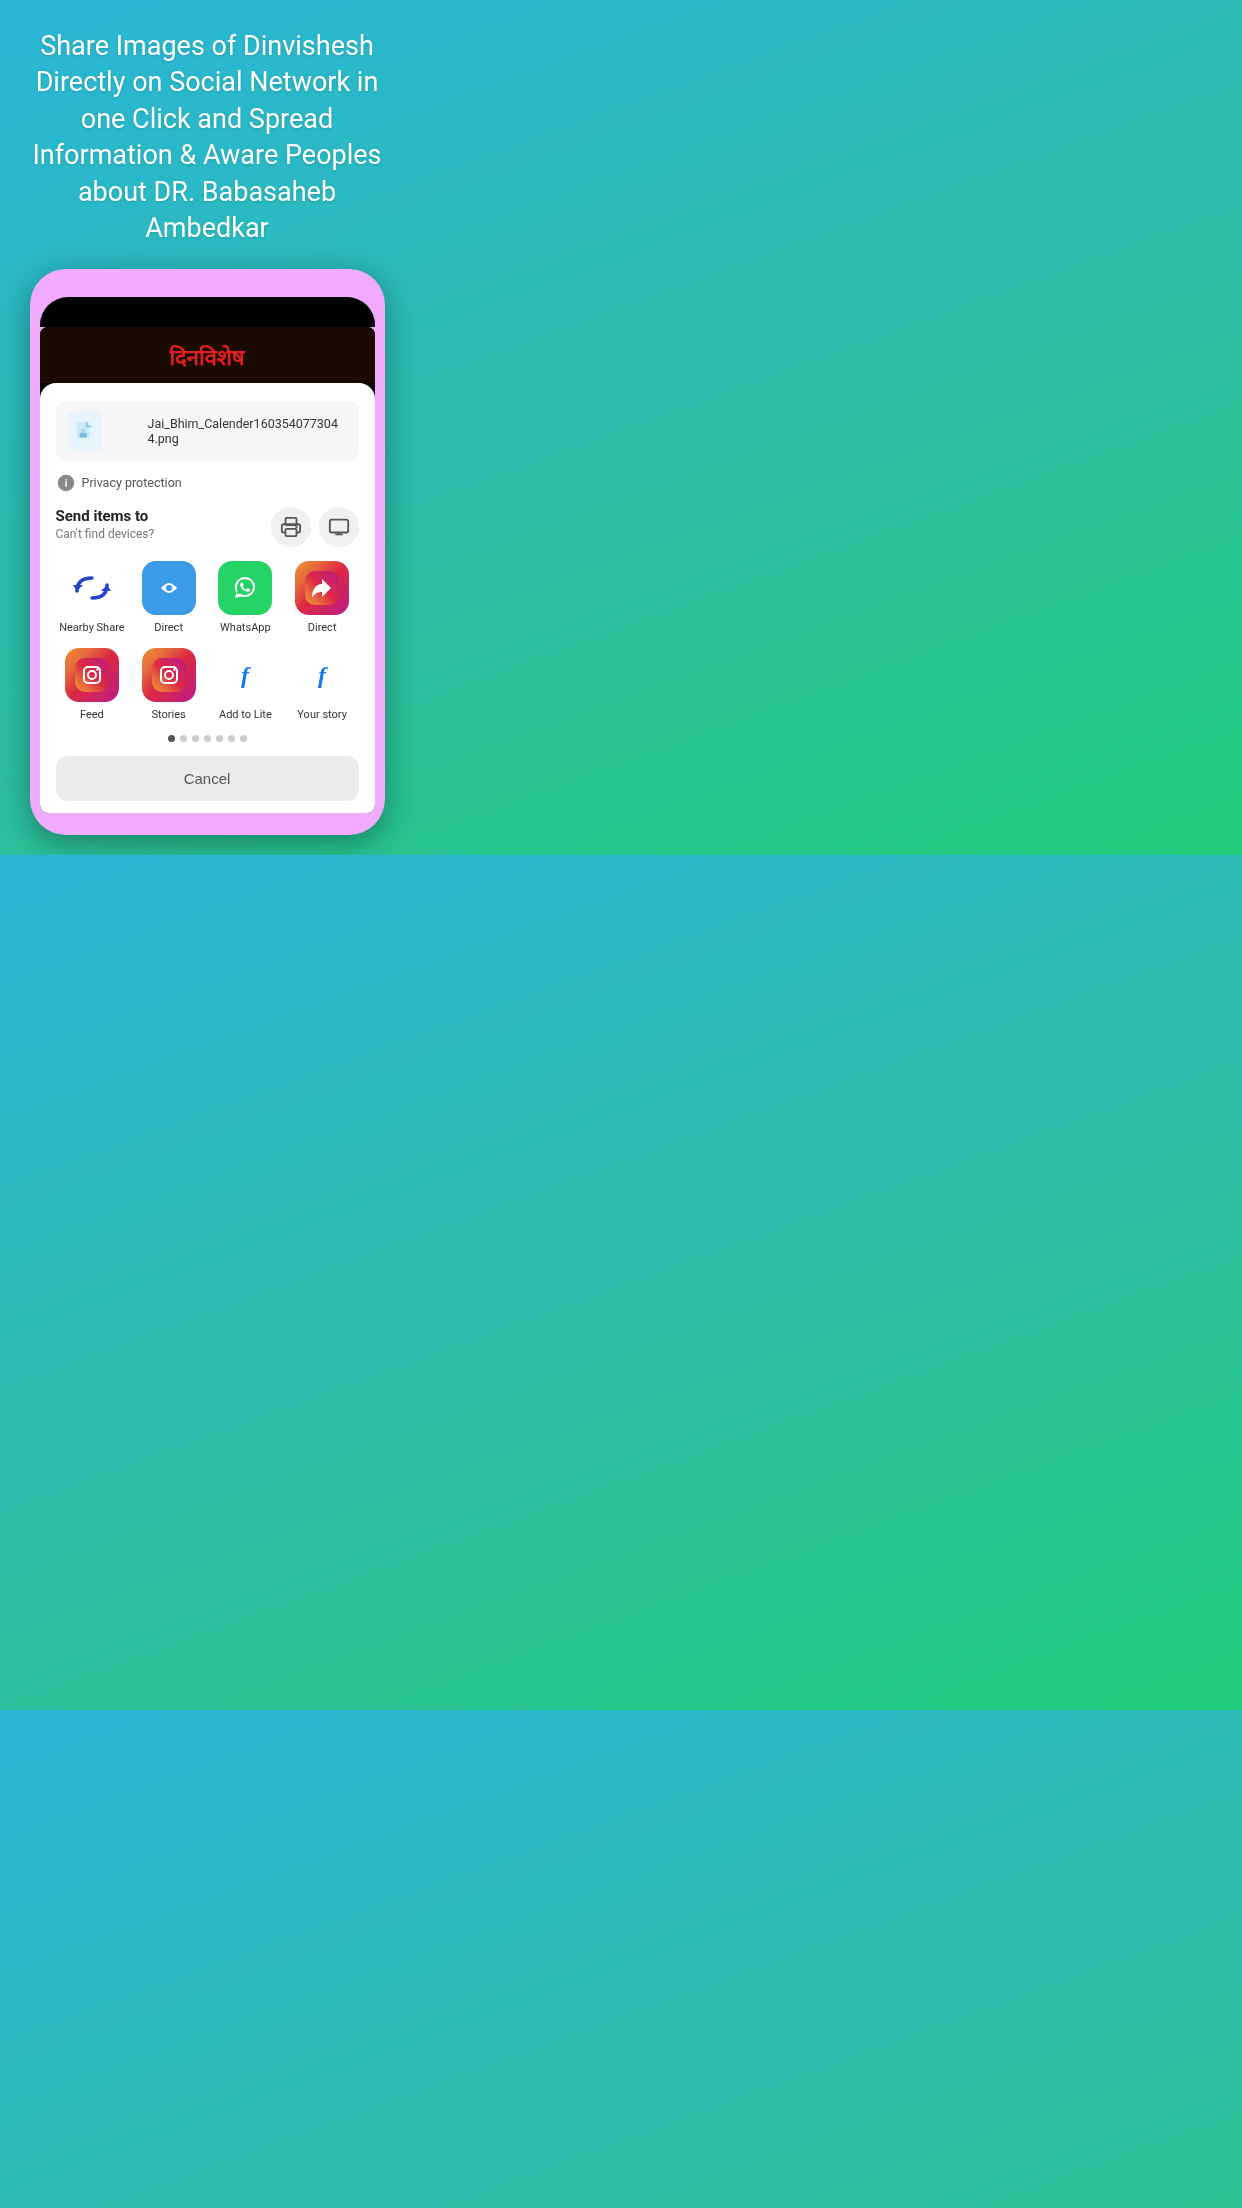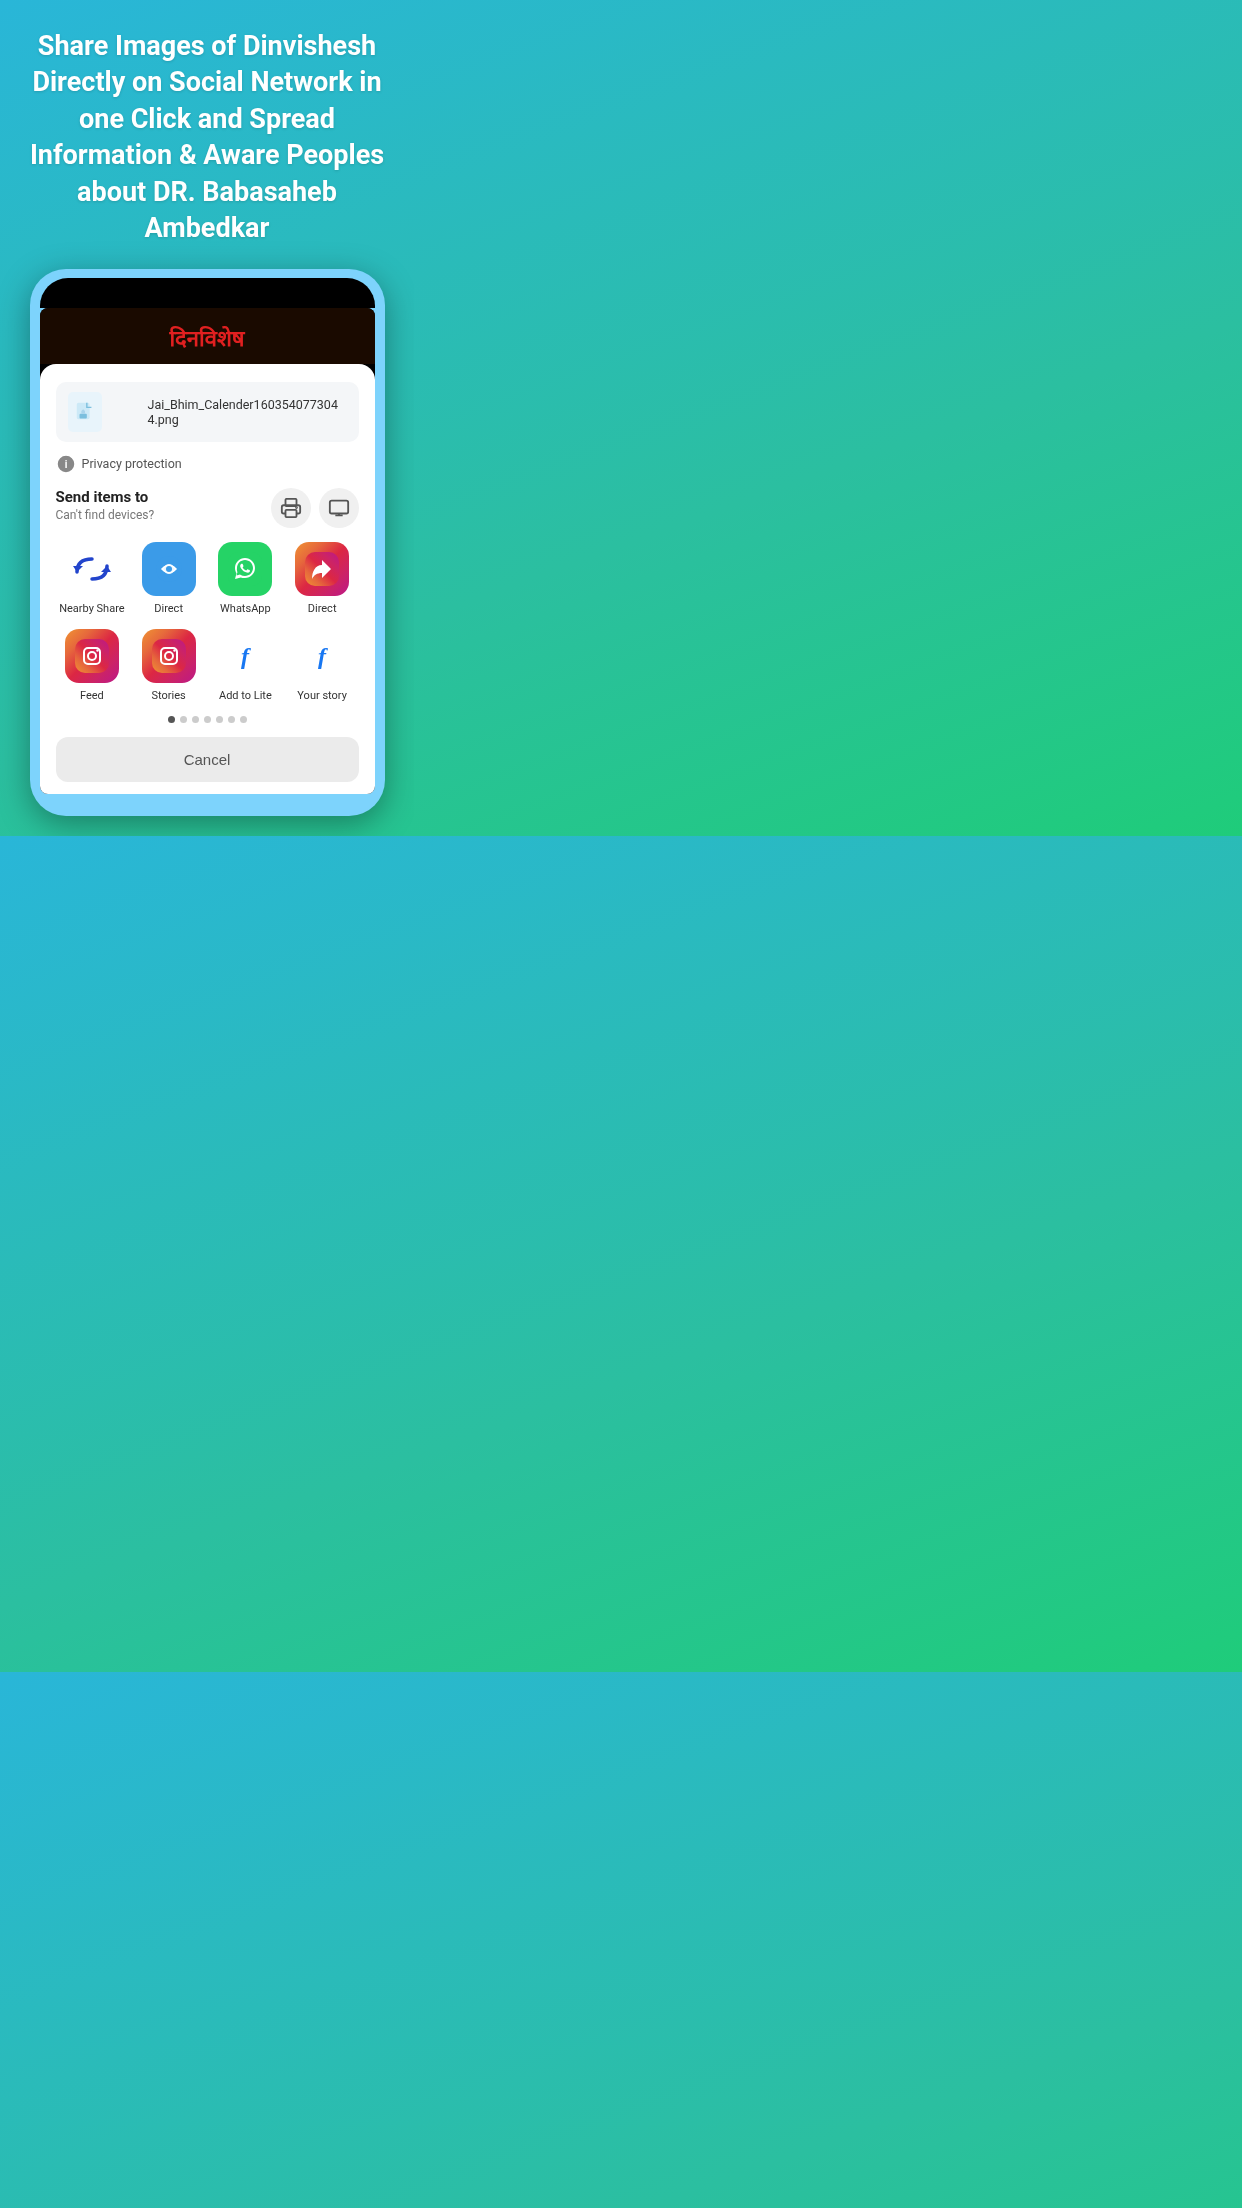--- a/index.html
+++ b/index.html
@@ -11,32 +11,32 @@
       font-family: 'Roboto', Arial, sans-serif;
       display: flex;
       flex-direction: column;
       align-items: center;
       padding: 28px 20px 20px;
     }
 
     .header-text {
       color: white;
       font-size: 27px;
-      font-weight: 700;
+      font-weight: 400;
       text-align: center;
       line-height: 1.35;
       margin-bottom: 22px;
       text-shadow: 0 1px 3px rgba(0,0,0,0.15);
     }
 
     .phone-frame {
       width: 355px;
-      background: #7dd3fc;
+      background: #f0abfc;
       border-radius: 36px;
-      padding: 9px 10px 22px;
+      padding: 28px 10px 22px;
       box-shadow: 0 8px 32px rgba(0,0,0,0.35);
       position: relative;
     }
 
     .phone-top-bar {
       width: 100%;
       height: 30px;
       background: #000;
       border-radius: 28px 28px 0 0;
       margin-bottom: 0;

